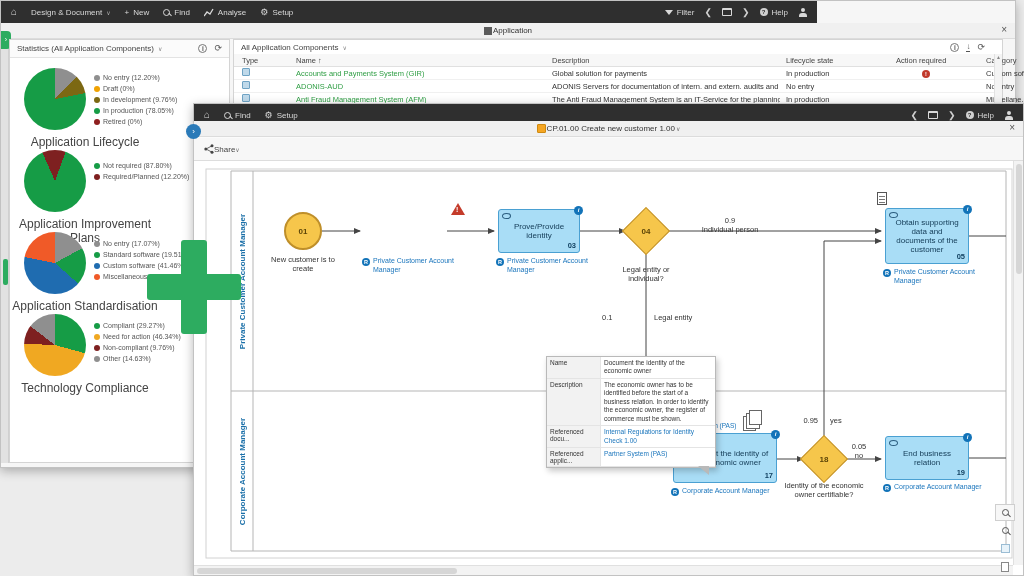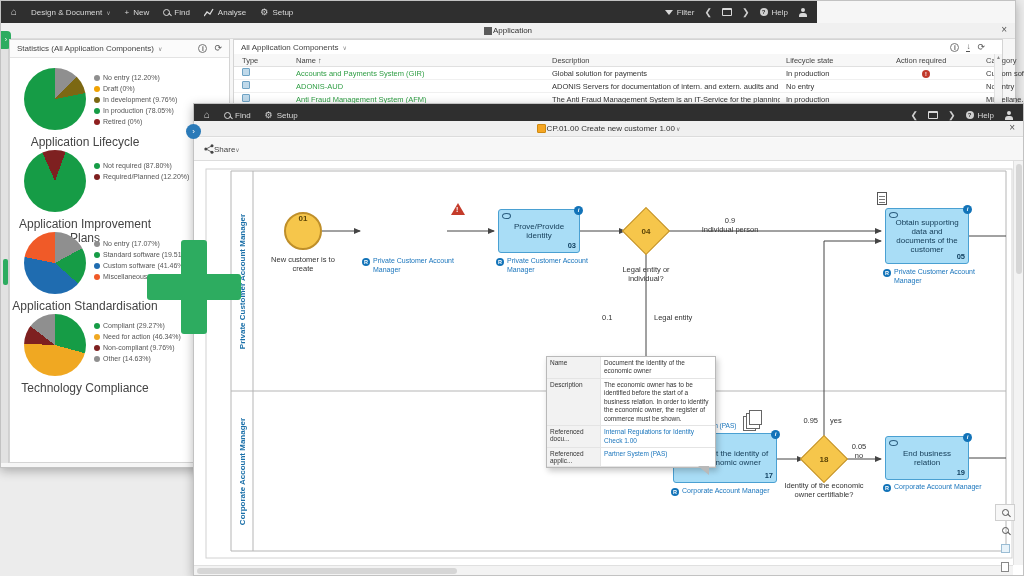--- a/index.html
+++ b/index.html
@@ -87,21 +87,21 @@
   .task { position:absolute; background:#a9ddf6; border:1px solid #4aa0d2; border-radius:3px;
           display:flex; align-items:center; justify-content:center; text-align:center;
           font-size:8px; color:#123a55; padding:3px 6px; line-height:1.15; }
   .tasknum { position:absolute; right:3px; bottom:1px; font-size:7.5px; font-weight:bold; color:#0e3d5d; }
   .ibadge { position:absolute; right:-4px; top:-4px; width:9px; height:9px; border-radius:50%; background:#1273b8; color:#fff;
             font-size:6px; line-height:9px; text-align:center; font-weight:bold; font-style:italic; }
   .ttype { position:absolute; left:3px; top:3px; width:9px; height:6px; border:1px solid #2a5d7f; border-radius:50%; }
   .role { position:absolute; font-size:7px; color:#1a75bc; line-height:1.25; display:flex; gap:3px; align-items:flex-start; text-align:left; }
   .rbadge { flex:none; width:8px; height:8px; border-radius:50%; background:#1273b8; color:#fff; font-size:5.5px; font-weight:bold; text-align:center; line-height:8px; margin-top:1px; }
   .evt { position:absolute; width:38px; height:38px; border-radius:50%; background:#f6c64b; border:2px solid #bf8f2a;
-         display:flex; justify-content:center; font-size:8px; font-weight:bold; color:#5c4508; }
+         display:flex; align-items:center; justify-content:center; font-size:8px; font-weight:bold; color:#5c4508; }
   .gw { position:absolute; width:34px; height:34px; background:#f6c64b; border:1.5px solid #c0902c; transform:rotate(45deg);
         display:flex; align-items:center; justify-content:center; }
   .gw span { transform:rotate(-45deg); font-size:8px; font-weight:bold; color:#5c4508; }
   .nlabel { position:absolute; font-size:7.5px; color:#333; text-align:center; line-height:1.2; }
   .elabel { position:absolute; font-size:7.5px; color:#333; line-height:1.2; }
   .warn { position:absolute; width:0; height:0; border-left:7px solid transparent; border-right:7px solid transparent; border-bottom:12px solid #c43b2a; }
   .warn::after { content:"!"; position:absolute; left:-2px; top:2.5px; color:#fff; font-size:7px; font-weight:bold; }
   .papers { position:absolute; width:13px; height:15px; background:#fff; border:1px solid #666; }
   .papers::before { content:""; position:absolute; left:2px; top:-4px; width:12px; height:14px; background:#fff; border:1px solid #666; }
   .papers::after { content:""; position:absolute; left:5px; top:-7px; width:11px; height:13px; background:#fff; border:1px solid #666; }

